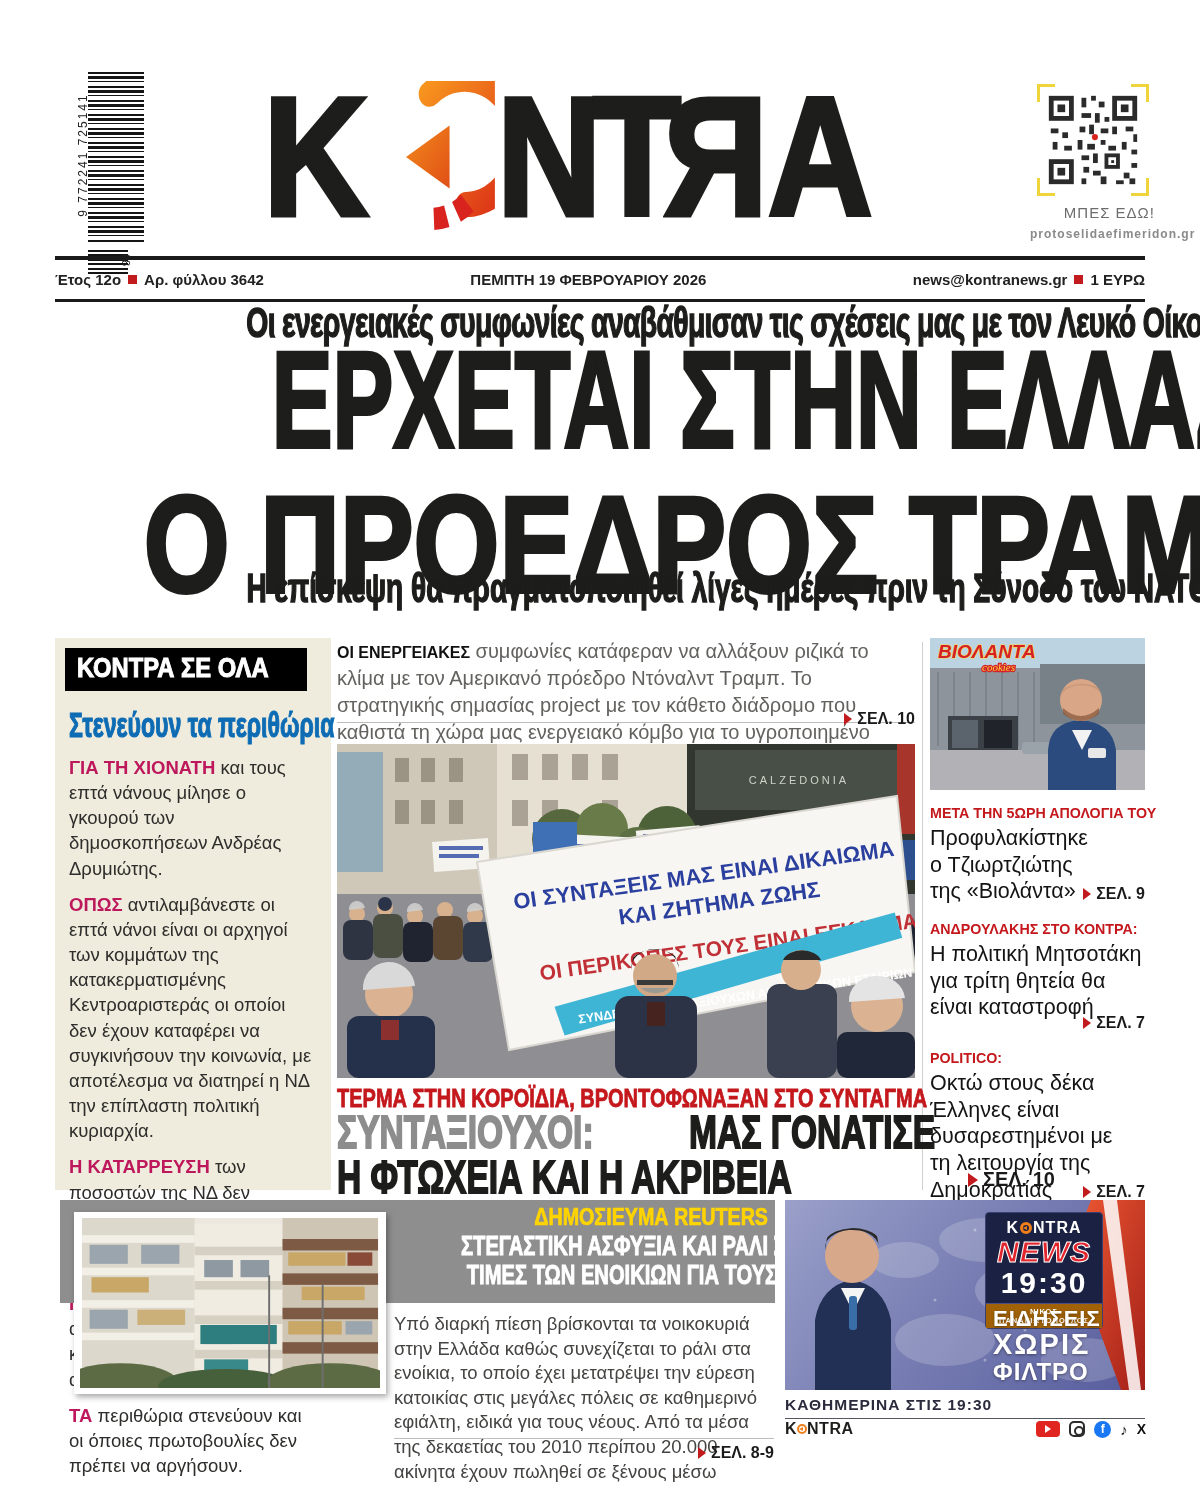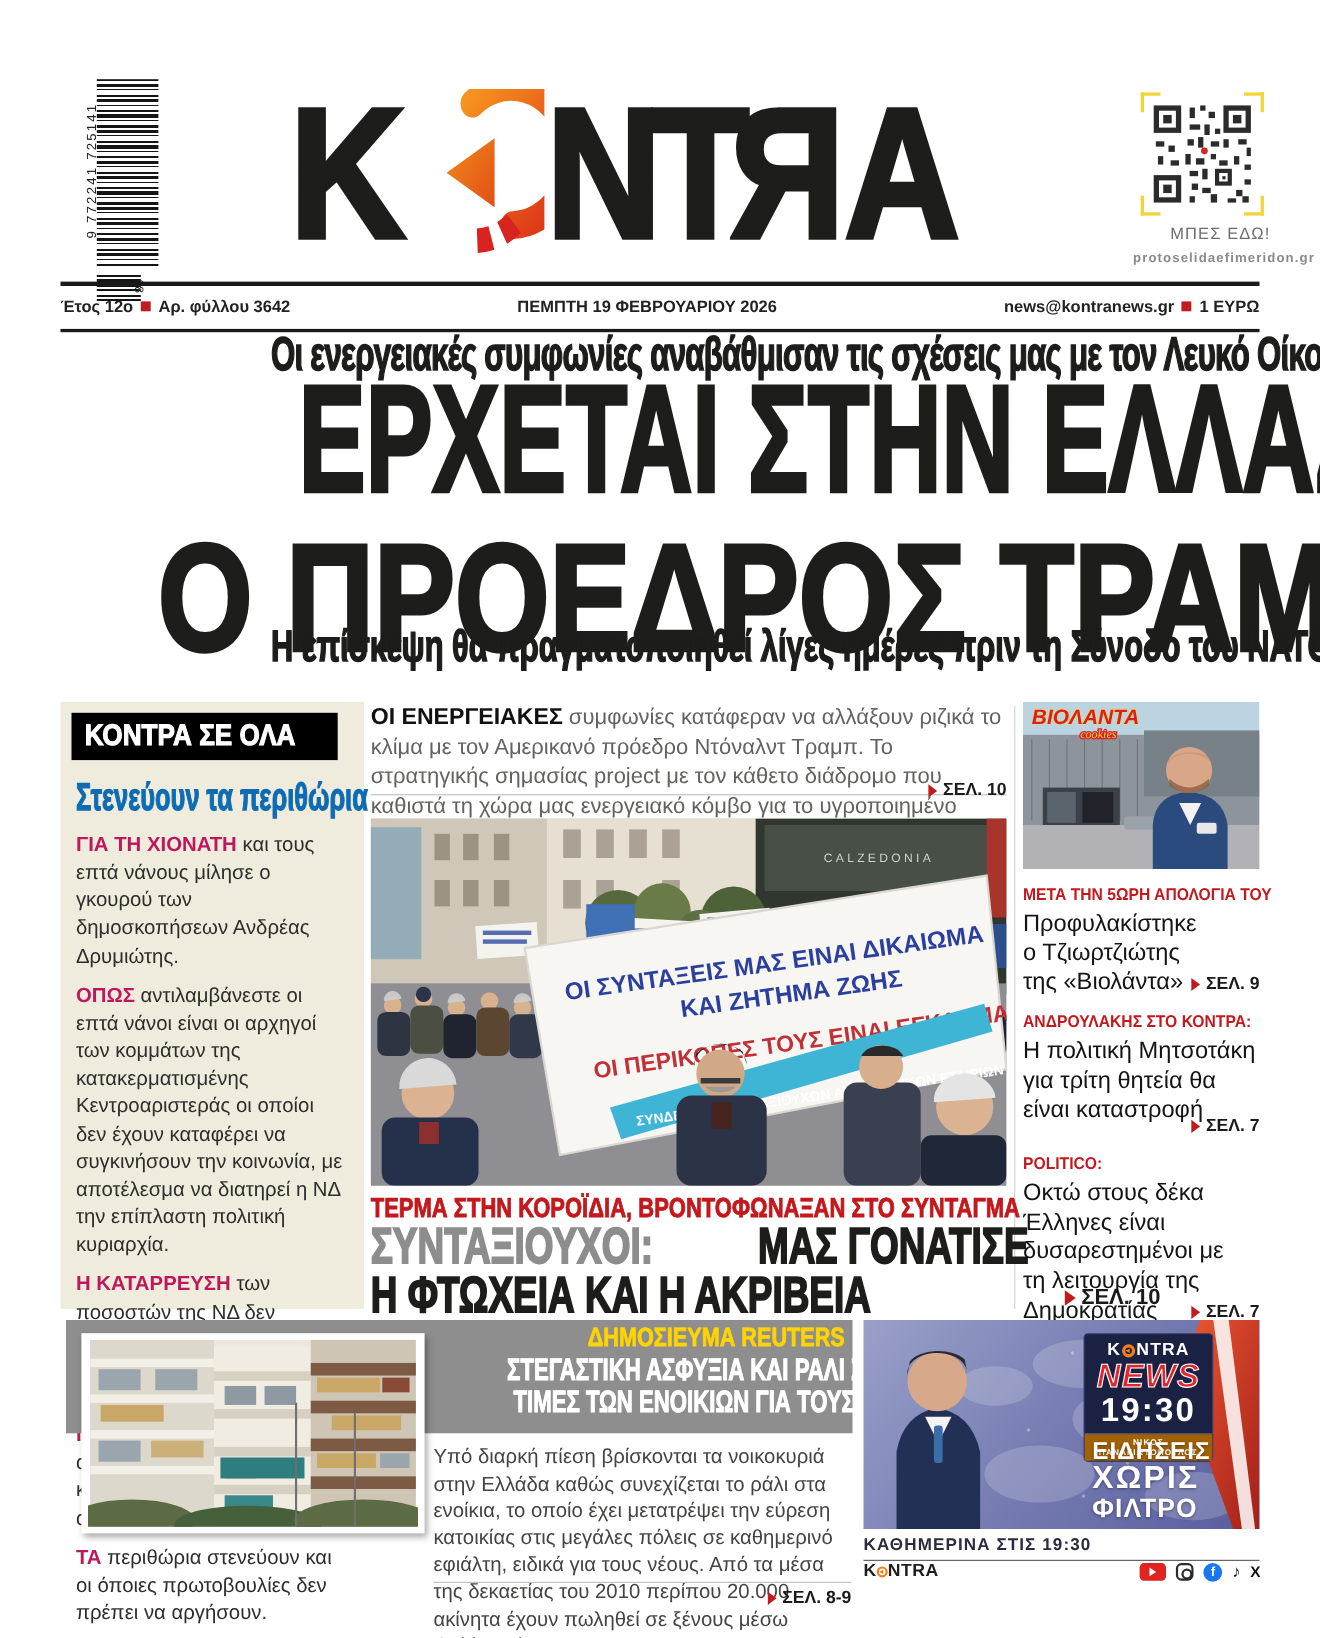--- a/index.html
+++ b/index.html
@@ -53,21 +53,21 @@
   .opinion { position:absolute; left:55px; top:638px; width:276px; height:552px; background:#efecdd; padding:10px 14px; }
   .op-label { display:inline-block; background:#000000; color:#fff; padding:5px 12px 7px; margin-left:-4px; }
   .op-label span { display:inline-block; font-size:27px; font-weight:bold; -webkit-text-stroke:1px #fff; transform:scaleX(0.88); transform-origin:left center; white-space:nowrap; }
   .op-title { margin:14px 0 10px; }
   .op-title span { display:inline-block; font-size:35px; font-weight:bold; color:#0e6cb4; -webkit-text-stroke:1.2px #0e6cb4; transform:scaleX(0.66); transform-origin:left center; white-space:nowrap; }
   .op-p { font-size:18.5px; line-height:1.36; color:#2e2d2b; margin-bottom:11px; text-align:left; }
   .op-p b { color:#be185d; }
 
   .center-col { position:absolute; left:337px; top:638px; width:578px; }
   .intro { font-size:20px; line-height:1.35; color:#63625f; }
-  .intro b { color:#111; font-size:21px; }
+  .intro b { color:#111; font-size:16px; }
   .marker { display:inline-flex; align-items:center; gap:5px; font-weight:bold; color:#1a1a1a; white-space:nowrap; }
   .tri { width:0; height:0; border-top:7px solid transparent; border-bottom:7px solid transparent; border-left:10px solid #c21b1e; }
   .marker.small { font-size:16px; }
   .marker.small .tri{ border-top-width:6px; border-bottom-width:6px; border-left-width:8px; }
   .intro-rule { position:absolute; left:0; top:84px; width:578px; border-top:1px solid #bdbdbd; }
   .intro-marker { position:absolute; right:0; top:72px; }
   .photo { position:absolute; left:0; top:106px; width:578px; height:334px; }
   .caption { position:absolute; left:0; top:446px; white-space:nowrap; }
   .caption span { display:inline-block; font-size:25px; font-weight:bold; color:#c4181d; -webkit-text-stroke:0.8px #c4181d; transform:scaleX(0.80); transform-origin:left center; }
   .story-head { position:absolute; left:0; top:472px; width:578px; line-height:0.98; }

